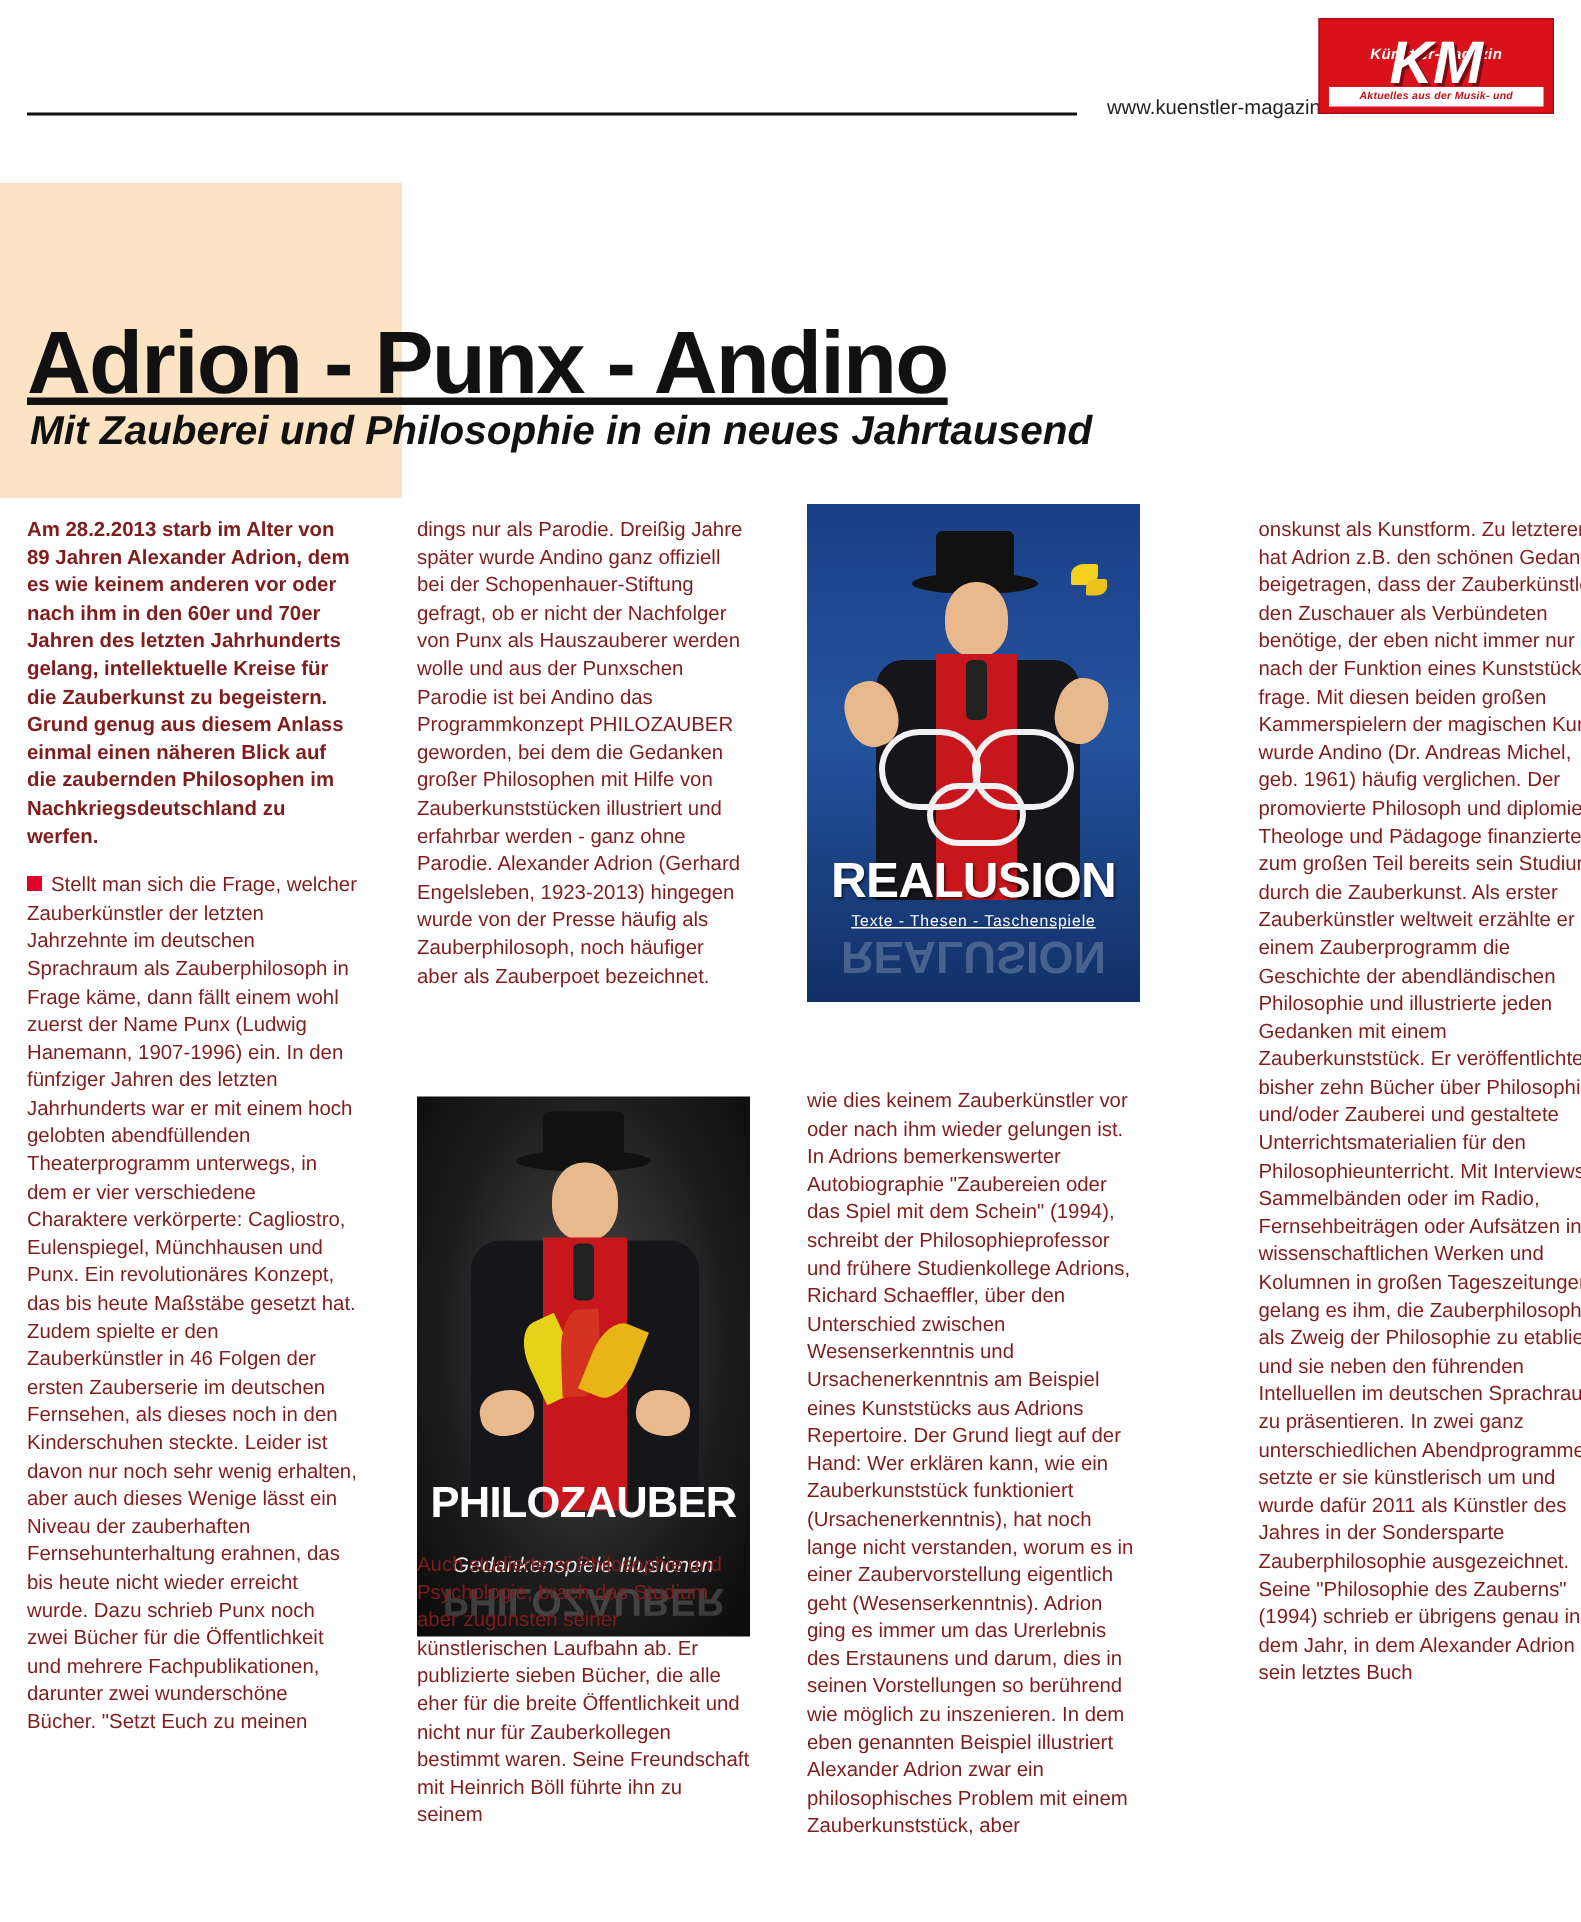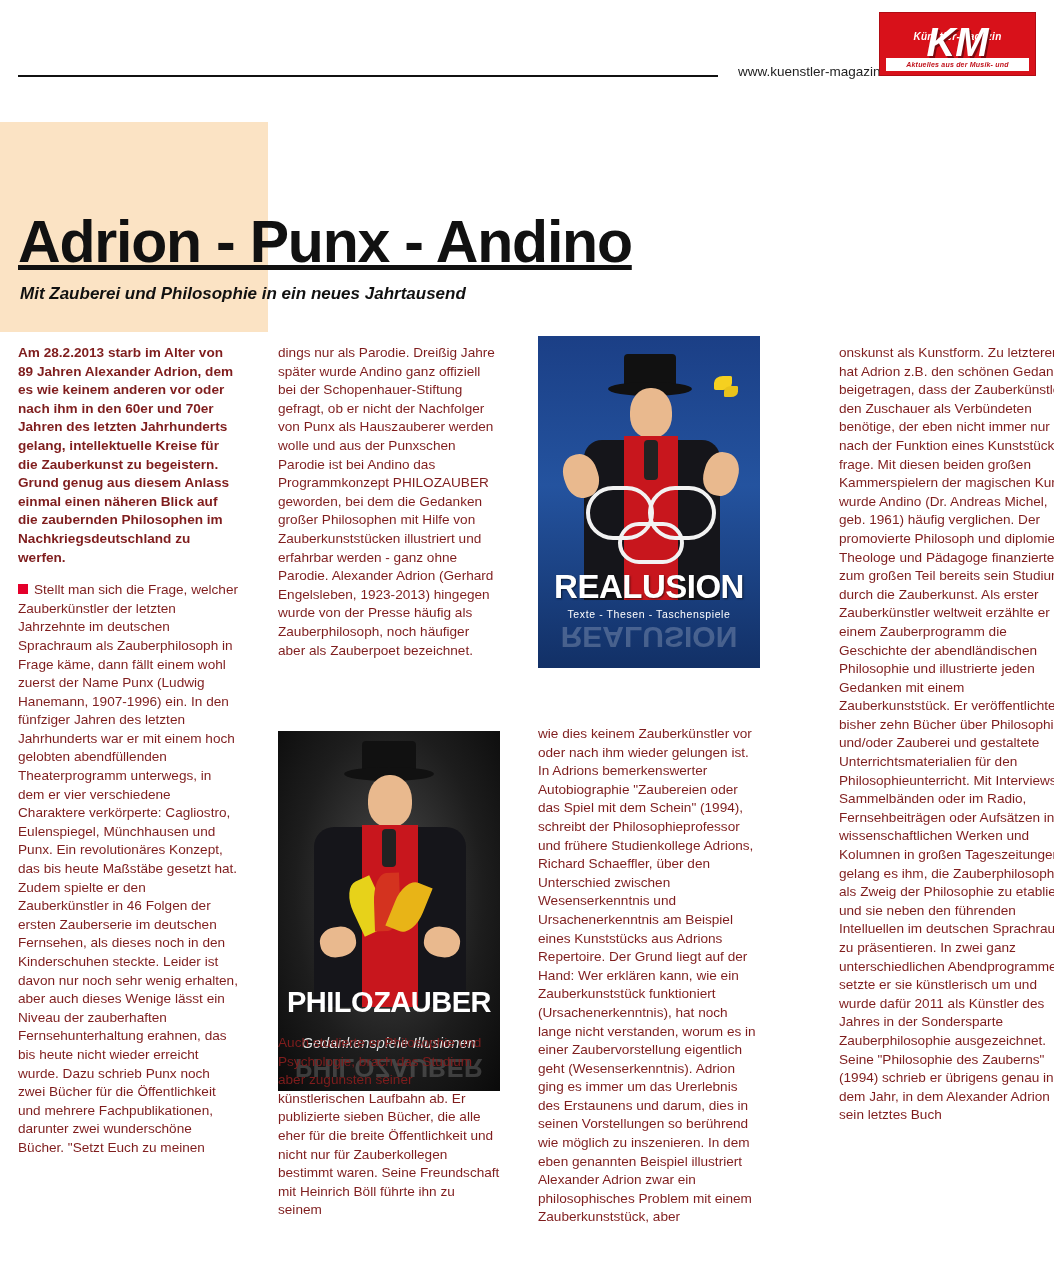--- a/index.html
+++ b/index.html
@@ -126,24 +126,24 @@
     font-weight: bold;
     font-size: 59px;
     letter-spacing: -1.2px;
     color: #111;
     white-space: nowrap;
     text-decoration: underline;
   }
   #subheadline {
     position: absolute;
     left: 20px;
-    top: 270px;
-    font-family: "Liberation Sans", sans-serif;
-    font-style: italic;
-    font-size: 17px;
+    top: 250px;
+    font-family: "Liberation Sans", sans-serif;
+    font-style: italic;
+    font-size: 27px;
     color: #111;
     white-space: nowrap;
   }
 
   
   .col {
     position: absolute;
     top: 344px;
     width: 222px;
     font-size: 13.6px;
@@ -208,20 +208,21 @@
     text-shadow: 1px 1px 2px rgba(0,0,0,.6);
   }
   #realusion-sub {
     position: absolute;
     left: 0; bottom: 48px;
     width: 100%;
     text-align: center;
     color: #ffffff;
     font-size: 10.5px;
     letter-spacing: 0.6px;
+    text-decoration: underline;
   }
   #realusion-reflect {
     position: absolute;
     left: 0;
     bottom: 14px;
     width: 100%;
     text-align: center;
     color: rgba(255,255,255,0.22);
     font-weight: bold;
     font-size: 30px;

